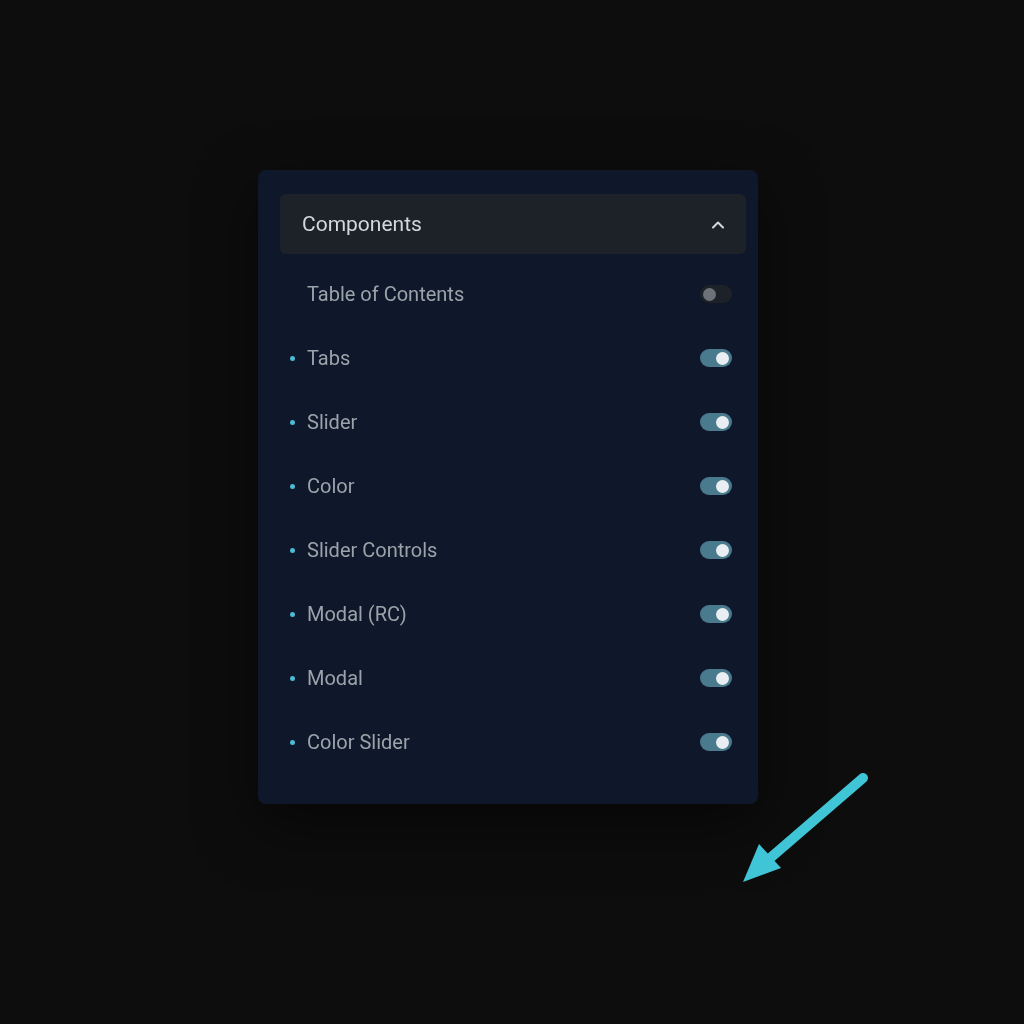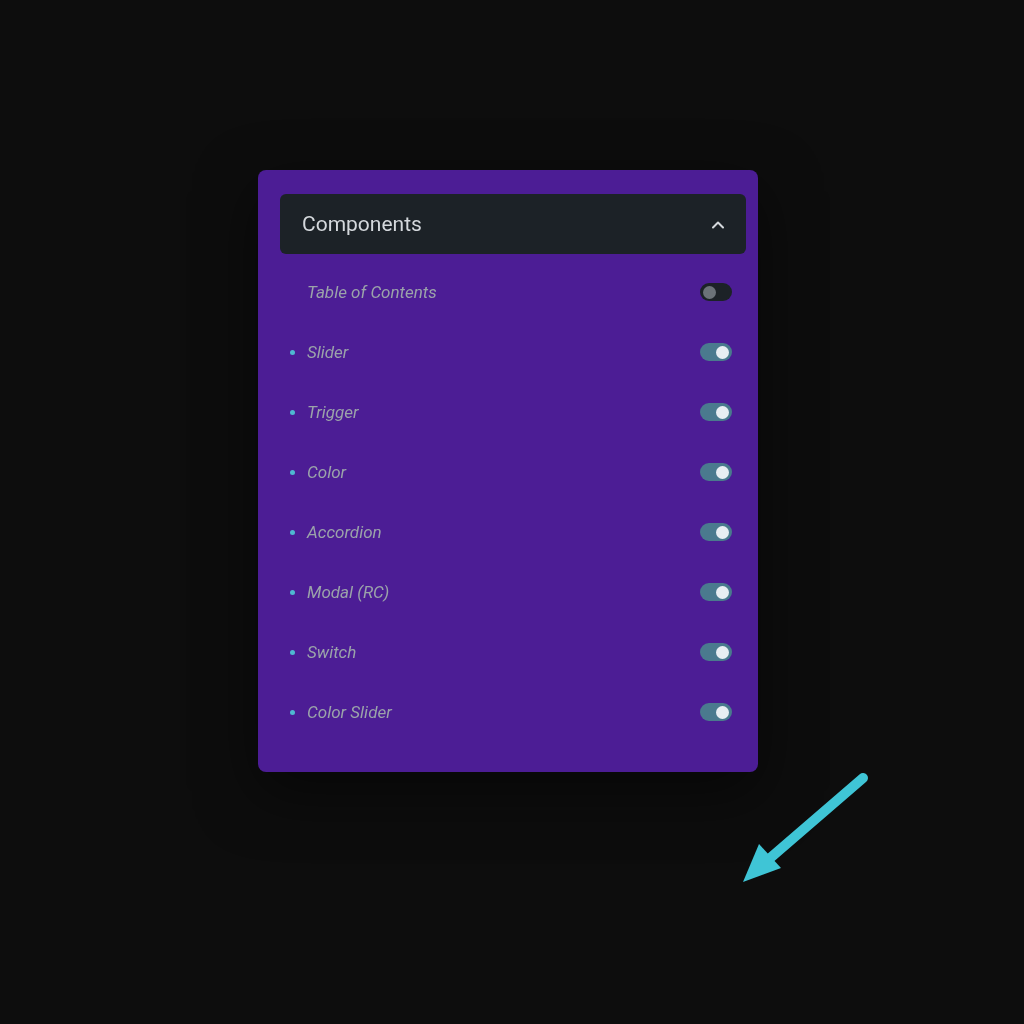--- a/index.html
+++ b/index.html
@@ -15,21 +15,21 @@
       font-family: -apple-system, BlinkMacSystemFont, "Segoe UI", Roboto, sans-serif;
       display: flex;
       align-items: center;
       justify-content: center;
       position: relative;
       overflow: hidden;
     }
     
     .panel {
       width: 500px;
-      background: #4c1d95;
+      background: #0f172a;
       border-radius: 8px;
       padding: 24px 12px 30px 22px;
       box-shadow: 0 20px 60px rgba(0,0,0,0.5);
       position: absolute;
       top: 170px;
       left: 258px;
     }
     
     .section-header {
       background: #1c2227;
@@ -76,23 +76,22 @@
       background: #4fb8d1;
       flex-shrink: 0;
     }
     
     .bullet.hidden {
       visibility: hidden;
     }
     
     .item-label {
       color: #9ba3aa;
-      font-size: 17px;
+      font-size: 20px;
       font-weight: 400;
-      font-style: italic;
     }
     
     .toggle {
       width: 32px;
       height: 18px;
       border-radius: 10px;
       position: relative;
       cursor: pointer;
       flex-shrink: 0;
     }
@@ -150,66 +149,66 @@
           <span class="bullet hidden"></span>
           <span class="item-label">Table of Contents</span>
         </div>
         <div class="toggle off">
           <div class="toggle-handle"></div>
         </div>
       </div>
       <div class="item-row">
         <div class="item-left">
           <span class="bullet"></span>
+          <span class="item-label">Tabs</span>
+        </div>
+        <div class="toggle on">
+          <div class="toggle-handle"></div>
+        </div>
+      </div>
+      <div class="item-row">
+        <div class="item-left">
+          <span class="bullet"></span>
           <span class="item-label">Slider</span>
         </div>
         <div class="toggle on">
           <div class="toggle-handle"></div>
         </div>
       </div>
       <div class="item-row">
         <div class="item-left">
           <span class="bullet"></span>
-          <span class="item-label">Trigger</span>
-        </div>
-        <div class="toggle on">
-          <div class="toggle-handle"></div>
-        </div>
-      </div>
-      <div class="item-row">
-        <div class="item-left">
-          <span class="bullet"></span>
           <span class="item-label">Color</span>
         </div>
         <div class="toggle on">
           <div class="toggle-handle"></div>
         </div>
       </div>
       <div class="item-row">
         <div class="item-left">
           <span class="bullet"></span>
-          <span class="item-label">Accordion</span>
+          <span class="item-label">Slider Controls</span>
         </div>
         <div class="toggle on">
           <div class="toggle-handle"></div>
         </div>
       </div>
       <div class="item-row">
         <div class="item-left">
           <span class="bullet"></span>
           <span class="item-label">Modal (RC)</span>
         </div>
         <div class="toggle on">
           <div class="toggle-handle"></div>
         </div>
       </div>
       <div class="item-row">
         <div class="item-left">
           <span class="bullet"></span>
-          <span class="item-label">Switch</span>
+          <span class="item-label">Modal</span>
         </div>
         <div class="toggle on">
           <div class="toggle-handle"></div>
         </div>
       </div>
       <div class="item-row">
         <div class="item-left">
           <span class="bullet"></span>
           <span class="item-label">Color Slider</span>
         </div>

